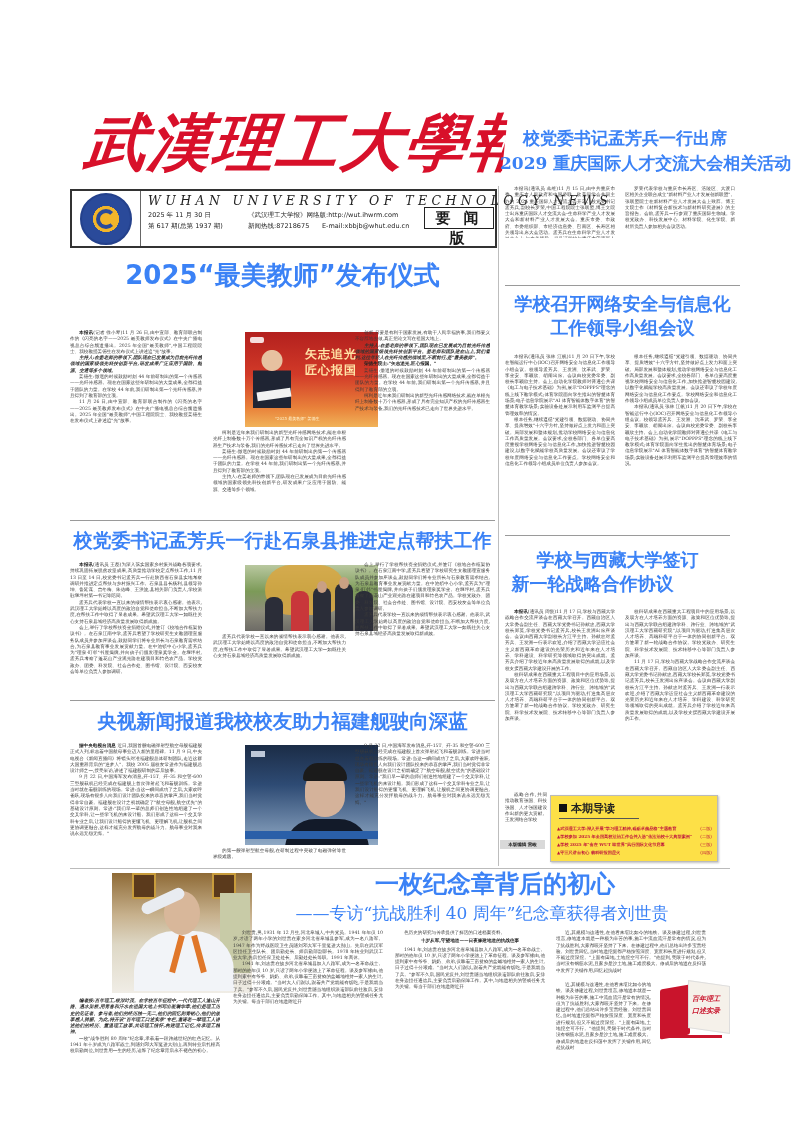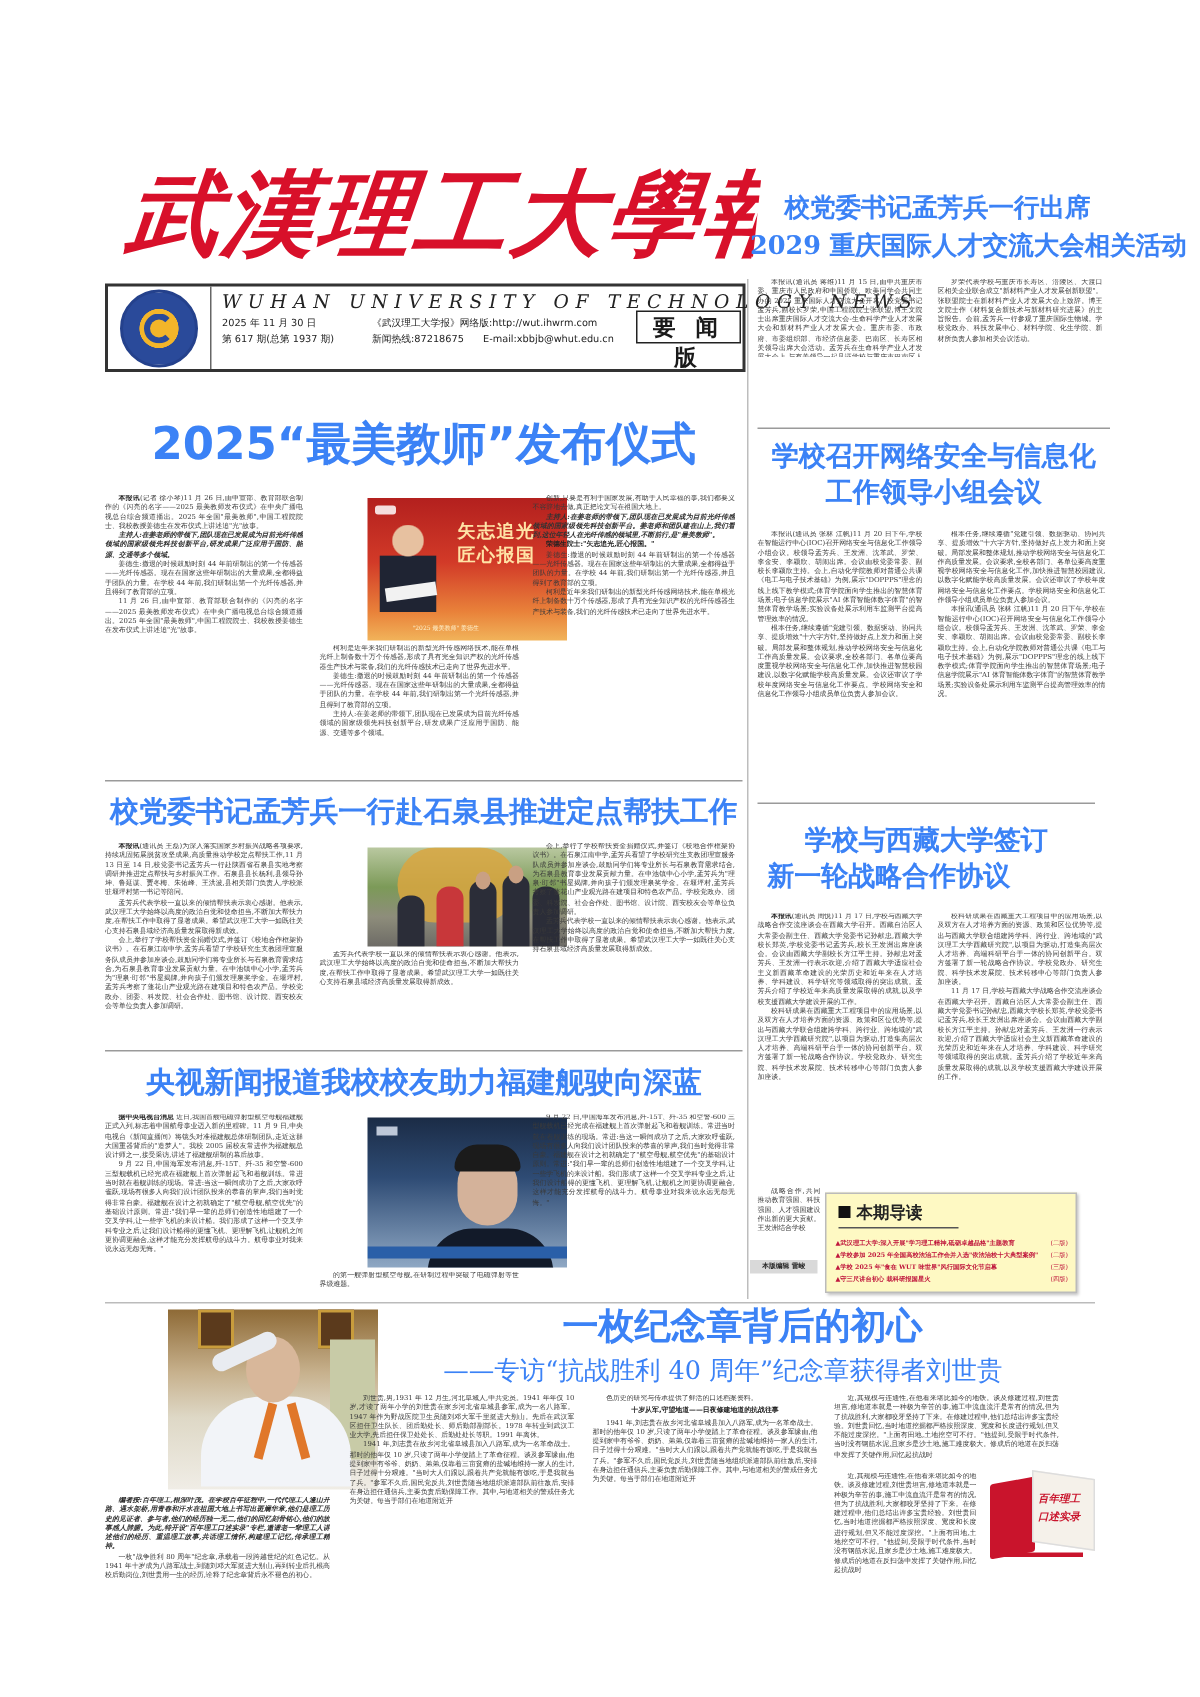--- a/index.html
+++ b/index.html
@@ -96,21 +96,21 @@
   .photo-veteran .headv { position: absolute; left: 52px; top: 18px; width: 36px; height: 44px; border-radius: 50%; background: #d8b79a; }
   .photo-veteran .arm { position: absolute; left: 28px; top: 22px; width: 46px; height: 12px; border-radius: 6px; background: #e9ecf1; transform: rotate(-25deg); }
   .photo-veteran .ribbon { position: absolute; left: 62px; top: 62px; width: 6px; height: 38px; background: #e0772a; transform: rotate(15deg); }
   .photo-veteran .ribbon2 { position: absolute; left: 84px; top: 62px; width: 6px; height: 38px; background: #e0772a; transform: rotate(-15deg); }
   .photo-veteran .door { position: absolute; left: 108px; top: 20px; width: 30px; height: 80px; background: #c8cba7; }
   .photo-veteran .frame { position: absolute; top: 0; width: 24px; height: 26px; background: #5b3a1c; border: 2px solid #c89c3c; }
 
   
   .guide {
     position: absolute; left: 550px; top: 795px; width: 168px; height: 67px;
-    border: 1px solid #bbb; box-shadow: 1px 1px 2px rgba(0,0,0,.25); background: #fef9c3;
+    border: 1px solid #bbb; box-shadow: 1px 1px 2px rgba(0,0,0,.25); background: #fde047;
   }
   .guide-title { position: absolute; left: 8px; top: 5px; font-family: "DejaVu Sans", sans-serif; font-size: 11px; font-weight: bold; color: #222; white-space: nowrap; }
   .guide-title-sq { display: inline-block; width: 8px; height: 8px; background: #111; margin-right: 4px; vertical-align: 0; }
   .guide-underline { position: absolute; left: 8px; top: 22px; width: 80px; height: 1px; background: #555; }
   .guide-item { position: absolute; left: 6px; font-size: 4.2px; color: #c0173d; white-space: nowrap; width: 155px; font-weight: bold; }
   .guide-item .pg { position: absolute; right: 0; font-weight: normal; }
 
   .editor-bar { position: absolute; left: 500px; top: 840px; width: 45px; height: 9px; background: #d9d9d9; font-size: 4.5px; line-height: 9px; font-weight: bold; text-align: center; color: #222; font-family: "DejaVu Sans", sans-serif; }
 
   
@@ -146,21 +146,21 @@
   <div class="col" style="left:505px;top:186px;width:110px;height:52px;">
       <p>本报讯(通讯员 蒋维)11 月 15 日,由中共重庆市委、重庆市人民政府和中国侨联、欧美同学会共同主办的 2025 重庆国际人才交流大会开幕。校党委书记孟芳兵,副校长罗荣,中国工程院院士张联盟,博王文院士出席重庆国际人才交流大会-生命科学产业人才发展大会和新材料产业人才发展大会。重庆市委、市政府、市委组织部、市经济信息委、巴南区、长寿区相关领导出席大会活动。孟芳兵在生命科学产业人才发展大会上,与有关领导一起见证学校与重庆市巴南区人民政府签署产学研合作协议。</p>
     </div>
   <div class="col" style="left:625px;top:186px;width:110px;height:52px;">
       <p>罗荣代表学校与重庆市长寿区、涪陵区、大渡口区相关企业联合成立"新材料产业人才发展创新联盟"。张联盟院士在新材料产业人才发展大会上致辞。博王文院士作《材料复合新技术与新材料研究进展》的主旨报告。会前,孟芳兵一行参观了重庆国际生物城。学校党政办、科技发展中心、材料学院、化生学院、新材所负责人参加相关会议活动。</p>
     </div>
 
   <div class="rule-v" style="left:498px;top:186px;height:680px;"></div>
   <div class="rule-h" style="left:505px;top:285px;width:235px;"></div>
 
-  <div class="hl hl-sans" style="left:70px;top:276px;width:425px;font-size:30px;">2025“最美教师”发布仪式</div>
+  <div class="hl hl-sans" style="left:70px;top:258px;width:425px;font-size:26px;">2025“最美教师”发布仪式</div>
 
   <div class="col" style="left:70px;top:330px;width:132px;height:180px;">
     <p><span class="lead">本报讯</span><span>(记者 徐小琴)</span><span>11 月 26 日,由中宣部、教育部联合制作的《闪亮的名字——2025 最美教师发布仪式》在中央广播电视总台综合频道播出。2025 年全国"最美教师",中国工程院院士、我校教授姜德生在发布仪式上讲述追"光"故事。</span></p>
     <p class="bold-it">主持人:在姜老师的带领下,团队现在已发展成为目前光纤传感领域的国家级领先科技创新平台,研发成果广泛应用于国防、能源、交通等多个领域。</p>
     <p>姜德生:撤退的时候鼓励时刻 44 年前研制出的第一个传感器——光纤传感器。现在在国家这些年研制出的大量成果,全都得益于团队的力量。在学校 44 年前,我们研制出第一个光纤传感器,并且得到了教育部的立项。</p>
     <p>11 月 26 日,由中宣部、教育部联合制作的《闪亮的名字——2025 最美教师发布仪式》在中央广播电视总台综合频道播出。2025 年全国"最美教师",中国工程院院士、我校教授姜德生在发布仪式上讲述追"光"故事。</p>
   </div>
 
   <div class="photo photo-teacher" style="left:213px;top:332px;width:133px;height:95px;">
     <div class="cctv"></div>

